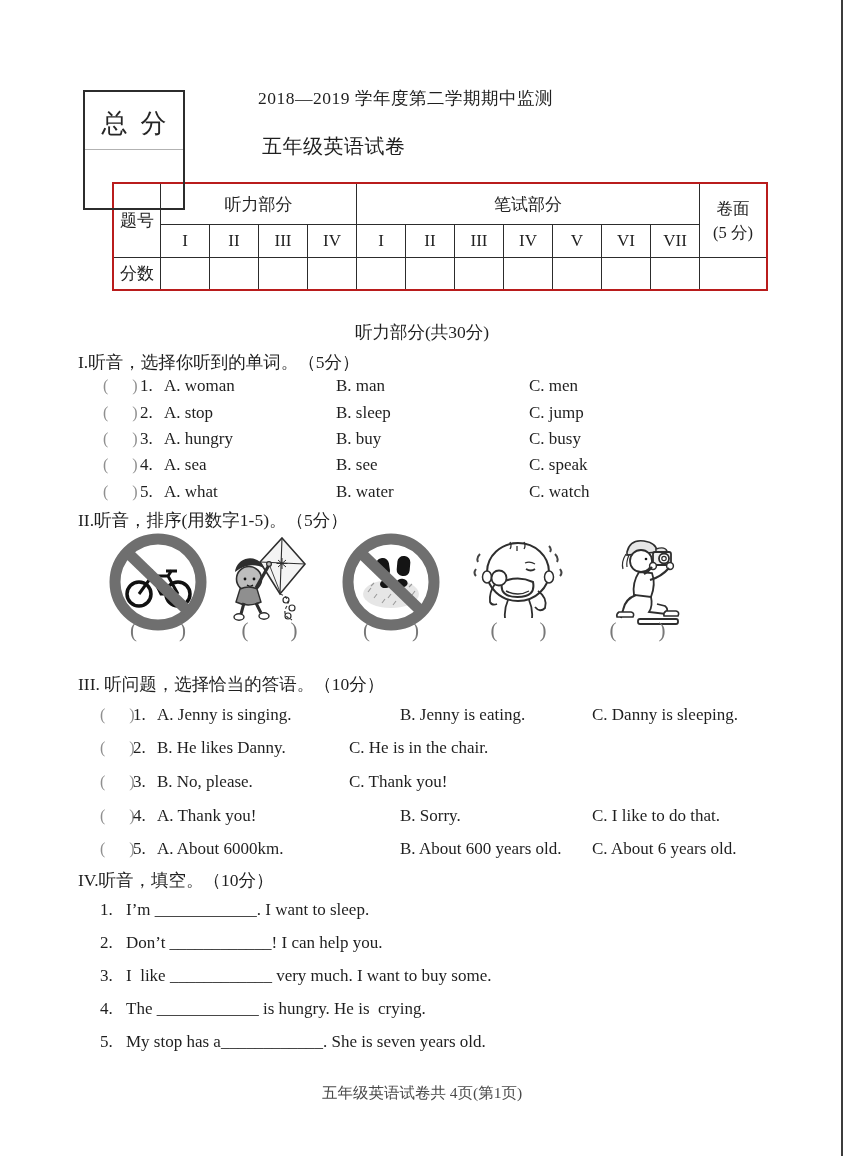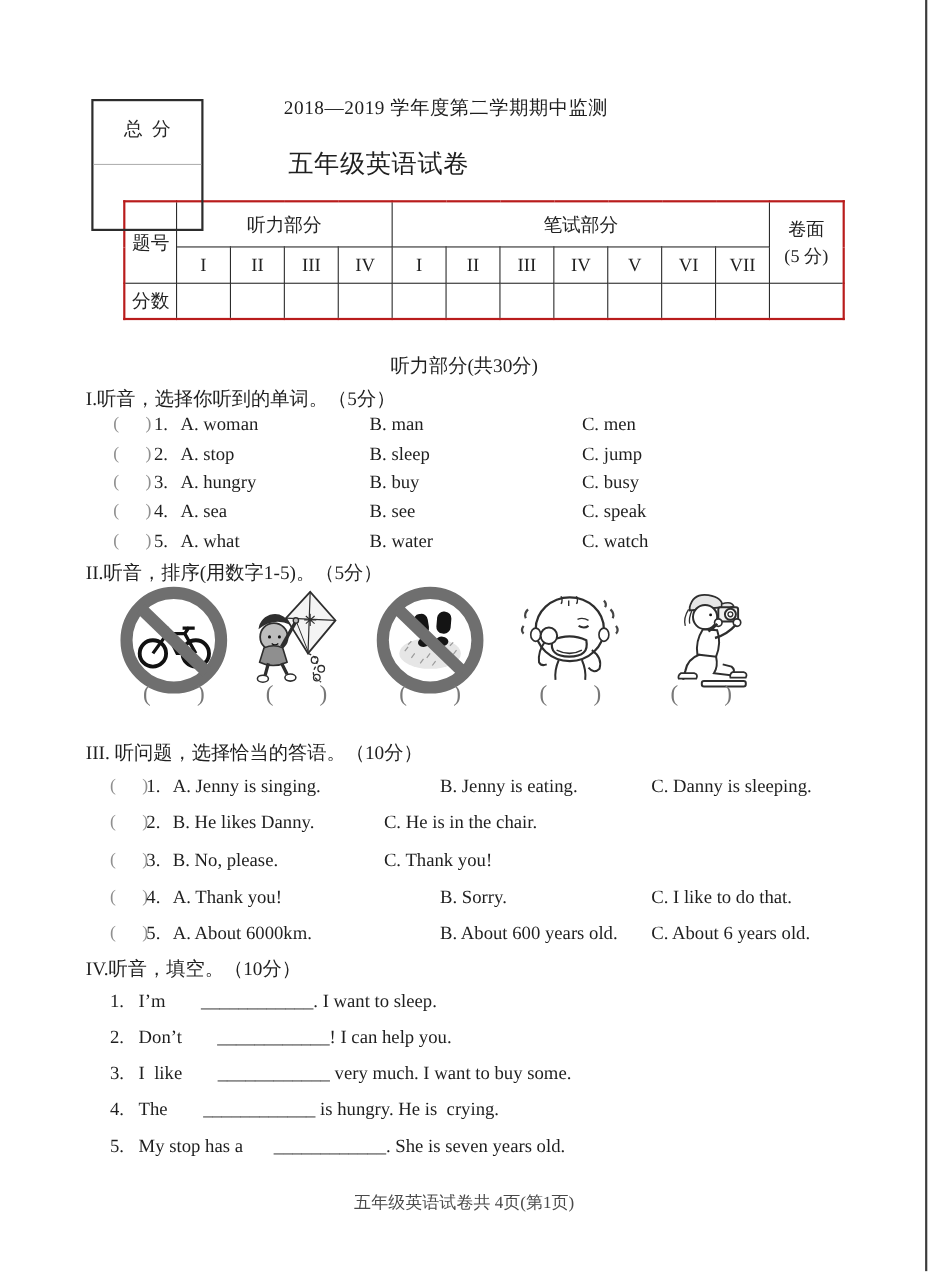--- a/index.html
+++ b/index.html
@@ -4,23 +4,23 @@
 <style>
   html,body{margin:0;padding:0;background:#ffffff;}
   .page{
     position:relative;width:844px;height:1156px;background:#ffffff;overflow:hidden;
     font-family:"Liberation Serif","DejaVu Serif",serif;color:#1f1f1f;
   }
   .scan-edge{position:absolute;top:0;right:1px;width:2px;height:100%;background:#3c3c3c;}
   
   .score-box{position:absolute;left:83px;top:90px;width:98px;height:116px;border:2px solid #2c2c2c;background:transparent;z-index:5;}
   .score-box .divider{position:absolute;left:0;top:57px;width:100%;height:1px;background:#b2b2b2;}
-  .score-box .label{position:absolute;left:0;top:14px;width:100%;text-align:center;font-size:17px;white-space:pre;color:#262626;}
+  .score-box .label{position:absolute;left:0;top:14px;width:100%;text-align:center;font-size:26px;white-space:pre;color:#262626;}
   .doc-title{position:absolute;left:258px;top:86px;font-size:17.5px;letter-spacing:.5px;}
-  .doc-subtitle{position:absolute;left:262px;top:133px;font-size:23px;letter-spacing:.5px;}
+  .doc-subtitle{position:absolute;left:262px;top:133px;font-size:20px;letter-spacing:.5px;}
   
   .score-table{position:absolute;left:112px;top:182px;border-collapse:collapse;table-layout:fixed;z-index:2;}
   .score-table td{border:1.5px solid #2c2c2c;text-align:center;font-size:17px;padding:0;color:#222;}
   .score-table{border:2px solid #b91c1c;}
   .score-table .r1 td{height:40px;}
   .score-table .r2 td{height:32px;}
   .score-table .r3 td{height:31px;}
   .score-table .two-line{line-height:1.45;font-size:16.5px;}
   
   .center-title{position:absolute;left:0;top:320px;width:844px;text-align:center;font-size:17.5px;}
@@ -33,21 +33,21 @@
   .p1 .colA{width:172px;flex:none;}
   .p1 .colB{width:193px;flex:none;}
   .p3row{height:33.6px;}
   .p3 .indent{width:100px;}
   .p3 .paren{width:33px;}
   .p3 .colA{width:243px;flex:none;}
   .p3 .colB{width:192px;flex:none;}
   .fill-row{display:flex;align-items:center;height:33px;font-size:17px;white-space:pre;}
   .fill-row .indent{width:100px;flex:none;}
   .fill-row .num{width:26px;flex:none;}
-  .blank{letter-spacing:0;margin-left:28px;}
+  .blank{letter-spacing:0;}
   
   .pic{position:absolute;}
   .pic svg{display:block;}
   .pic-paren{position:absolute;font-size:21px;color:#787878;white-space:pre;text-align:center;}
   .footer{position:absolute;left:0;top:1083px;width:844px;text-align:center;font-size:15.5px;color:#4a4a4a;}
 </style>
 </head>
 <body>
 
 <div class="page">

